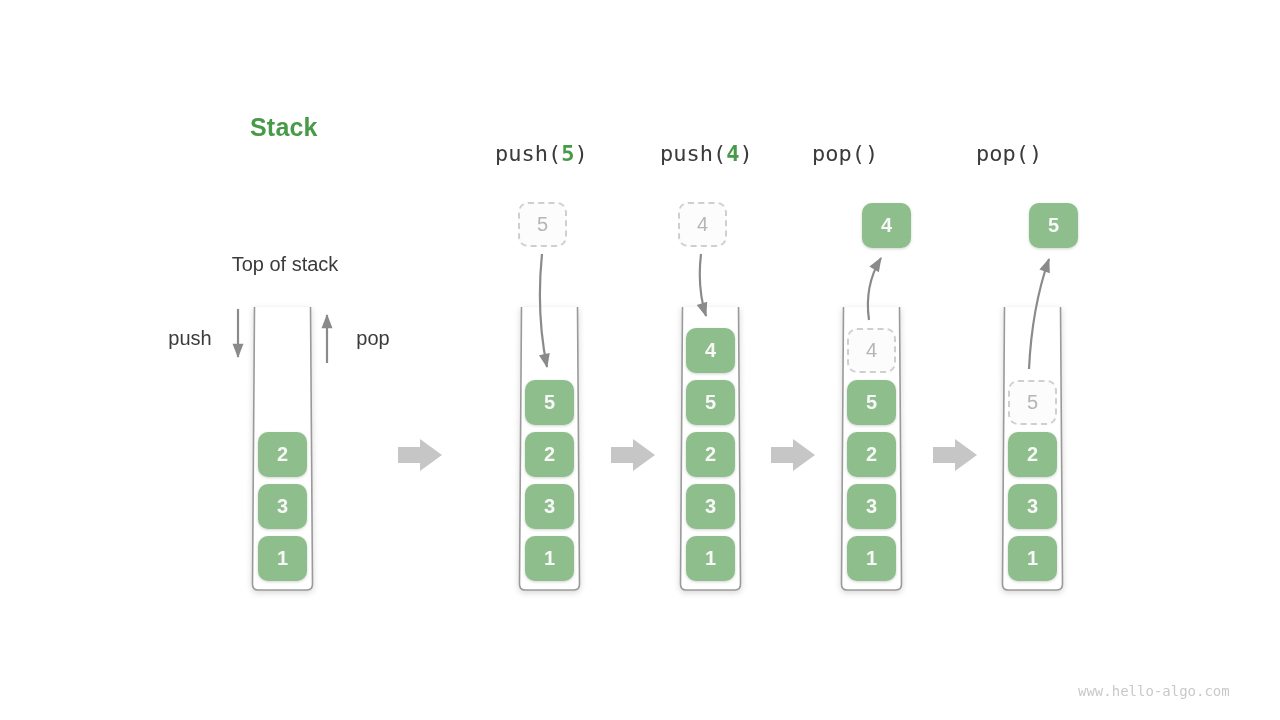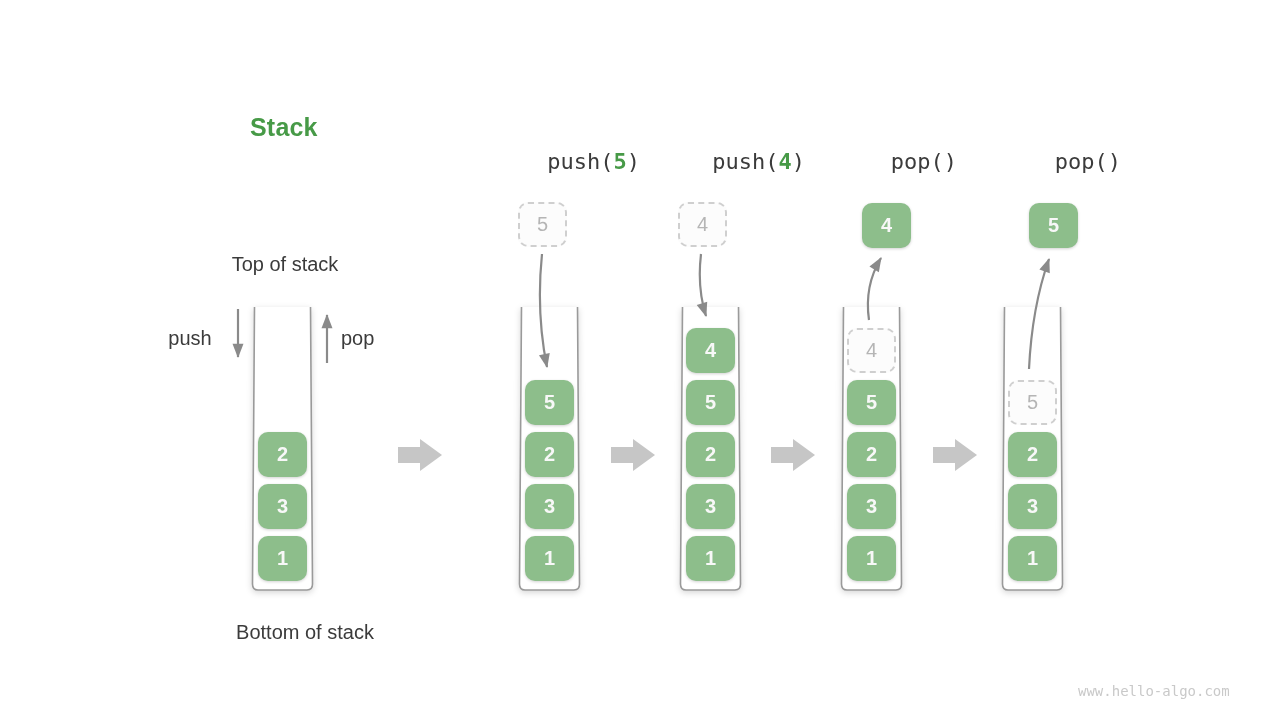--- a/index.html
+++ b/index.html
@@ -16,23 +16,23 @@
     font-family:"Liberation Sans",sans-serif;overflow:hidden;margin-top:7px;
   }
   .title{
     position:absolute;left:250px;top:106px;font-size:25px;font-weight:bold;
     color:var(--accent);letter-spacing:0.2px;
   }
   .lbl{position:absolute;font-size:20px;font-weight:normal;color:var(--dark);}
   .top-lbl{left:215px;top:246px;width:140px;text-align:center;}
   .bottom-lbl{left:200px;top:614px;width:210px;text-align:center;}
   .push-lbl{left:158px;top:320px;width:64px;text-align:center;}
-  .pop-lbl{left:341px;top:320px;width:64px;text-align:left;}
+  .pop-lbl{left:341px;top:320px;width:64px;text-align:center;}
   .op-label{
-    position:absolute;top:142px;width:145px;text-align:right;
+    position:absolute;top:134px;width:145px;text-align:left;
     font-family:"DejaVu Sans Mono",monospace;font-size:22px;color:var(--dark);
     white-space:nowrap;
   }
   .op-label .arg{color:var(--accent);font-weight:bold;}
   .container-svg{position:absolute;top:299px;filter:drop-shadow(0 2px 3px rgba(0,0,0,0.16));}
   .cell{
     position:absolute;width:49px;height:45px;border-radius:10px;box-sizing:border-box;
     display:flex;align-items:center;justify-content:center;
     font-size:20px;font-weight:bold;
   }
@@ -50,21 +50,20 @@
 </head>
 <body>
 
 <div class="canvas">
 
   <div class="title">Stack</div>
 
   <div class="lbl top-lbl">Top of stack</div>
   <div class="lbl push-lbl">push</div>
   <div class="lbl pop-lbl">pop</div>
-  <div class="lbl bottom-lbl">Bottom of stack</div>
 
   <div class="op-label" style="left:495px;"><span>push(</span><span class="arg">5</span><span>)</span></div>
   <div class="op-label" style="left:660px;"><span>push(</span><span class="arg">4</span><span>)</span></div>
   <div class="op-label" style="left:812px;"><span>pop(</span><span class="arg"></span><span>)</span></div>
   <div class="op-label" style="left:976px;"><span>pop(</span><span class="arg"></span><span>)</span></div>
 
   <svg class="container-svg" style="left:251px;" width="63" height="287">
       <path d="M3.5,1 L1.5,278 Q1.5,284 7,284 L56,284 Q61.5,284 61.5,278 L59.5,1" fill="#ffffff" stroke="#9a9a9a" stroke-width="1.6"></path>
     </svg>
   <svg class="container-svg" style="left:518px;" width="63" height="287">

